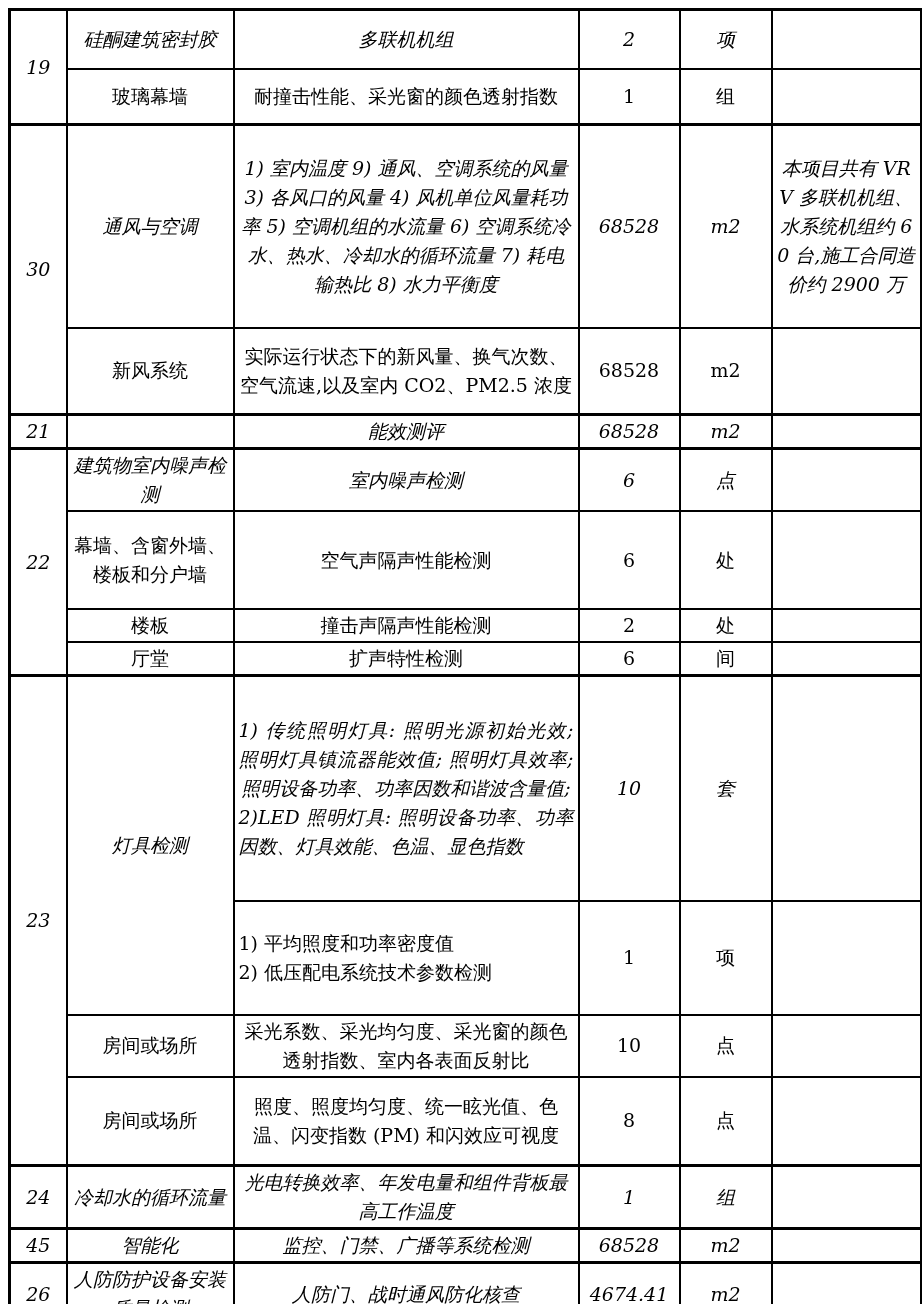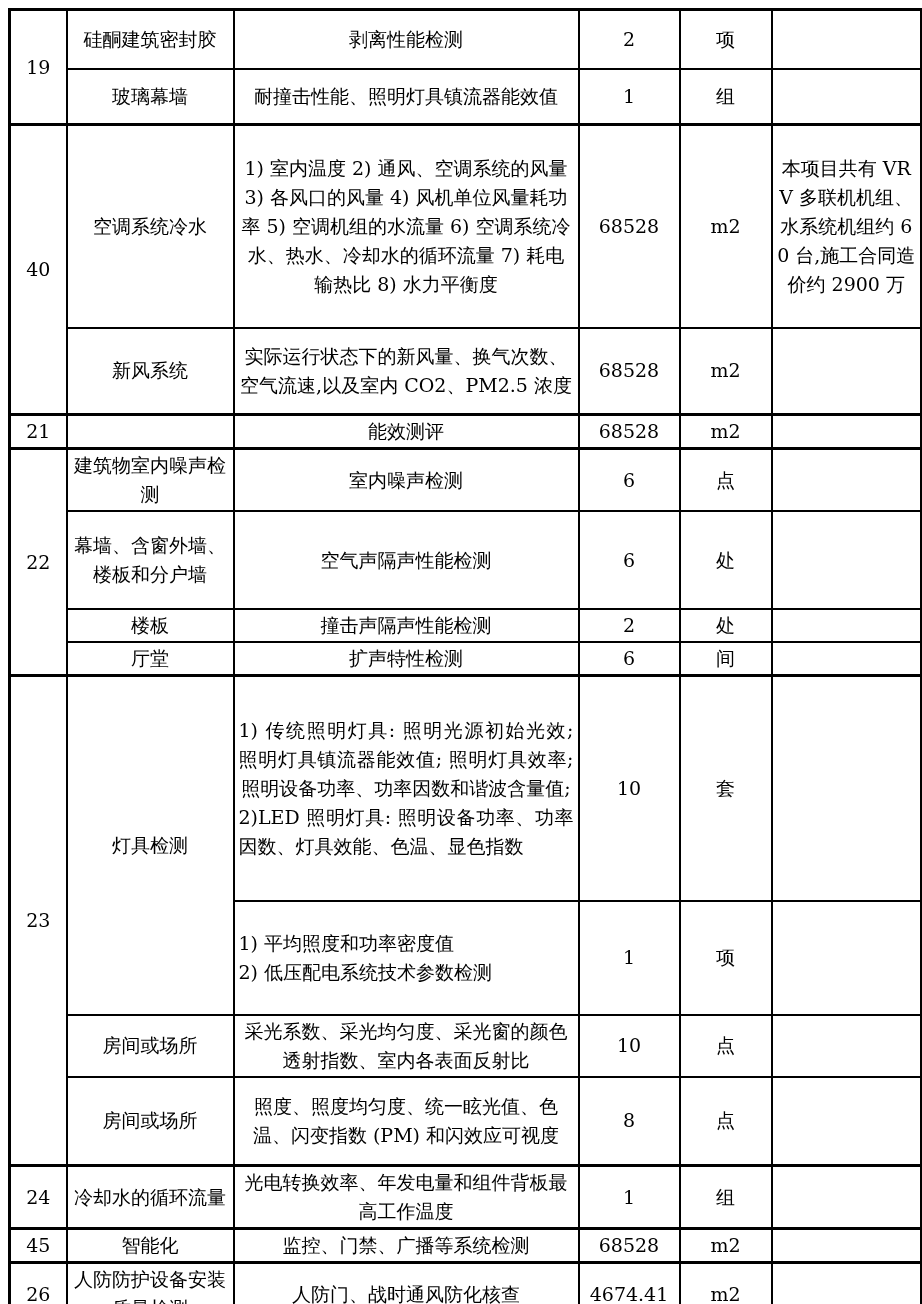--- a/index.html
+++ b/index.html
@@ -2,21 +2,21 @@
 <html><head>
 <meta charset="utf-8">
 <style>
   * { margin:0; padding:0; box-sizing:border-box; }
   html,body { width:922px; height:1304px; background:#ffffff; color:#000;
     font-family:"DejaVu Serif","Liberation Serif",serif; }
   table.doc { border-collapse:collapse; table-layout:fixed; width:912px;
     margin:8px 0 0 8px; border:3px solid #000; }
   table.doc td { border:2px solid #000; vertical-align:middle; text-align:center;
     font-size:19px; line-height:29px; padding:1px 4px; overflow:hidden; word-break:break-all; }
-  tr.grp > td { border-top-width:3px; }
+  tr.grp > td { border-top-width:3px;font-style:italic; }
   td.no   { font-size:20px; }
   td.qty  { font-size:19px; }
   td.unit { font-size:19px; }
   td.desc-just   { text-align:justify; text-align-last:center; }
   td.desc-left   { text-align:left; text-align-last:left; padding-left:9px; }
   td.remark-just { text-align:justify; text-align-last:center; padding:1px 6px; }
   .para-centerlast { text-align:justify; text-align-last:center; }
   .para-leftlast   { text-align:justify; text-align-last:left; }
 </style>
 </head>
@@ -29,37 +29,37 @@
       <col style="width:345px">
     <col style="width:101px">
       <col style="width:92px">
       <col style="width:150px">
   </colgroup>
 
   <tbody>
       <tr class="grp" style="height:59px">
     <td class="no" rowspan="2">19</td>
     <td>硅酮建筑密封胶</td>
-    <td>剥离性能检测</td>
+    <td>多联机机组</td>
     <td class="qty">2</td>
     <td class="unit">项</td>
     <td></td>
   </tr>
   <tr style="height:56px">
     <td>玻璃幕墙</td>
-    <td class="desc-just">耐撞击性能、照明灯具镇流器能效值</td>
+    <td class="desc-just">耐撞击性能、采光窗的颜色透射指数</td>
     <td class="qty">1</td>
     <td class="unit">组</td>
     <td></td>
   </tr>
 
   <tr class="grp" style="height:203px">
-    <td class="no" rowspan="2">40</td>
-    <td>空调系统冷水</td>
-    <td class="desc-just">1) 室内温度 2) 通风、空调系统的风量 3) 各风口的风量 4) 风机单位风量耗功率 5) 空调机组的水流量 6) 空调系统冷水、热水、冷却水的循环流量 7) 耗电输热比 8) 水力平衡度</td>
+    <td class="no" rowspan="2">30</td>
+    <td>通风与空调</td>
+    <td class="desc-just">1) 室内温度 9) 通风、空调系统的风量 3) 各风口的风量 4) 风机单位风量耗功率 5) 空调机组的水流量 6) 空调系统冷水、热水、冷却水的循环流量 7) 耗电输热比 8) 水力平衡度</td>
     <td class="qty">68528</td>
     <td class="unit">m2</td>
     <td class="remark-just">本项目共有 VRV 多联机机组、水系统机组约 60 台,施工合同造价约 2900 万</td>
   </tr>
   <tr style="height:87px">
     <td>新风系统</td>
     <td class="desc-just">实际运行状态下的新风量、换气次数、空气流速,以及室内 CO2、PM2.5 浓度</td>
     <td class="qty">68528</td>
     <td class="unit">m2</td>
     <td></td>

